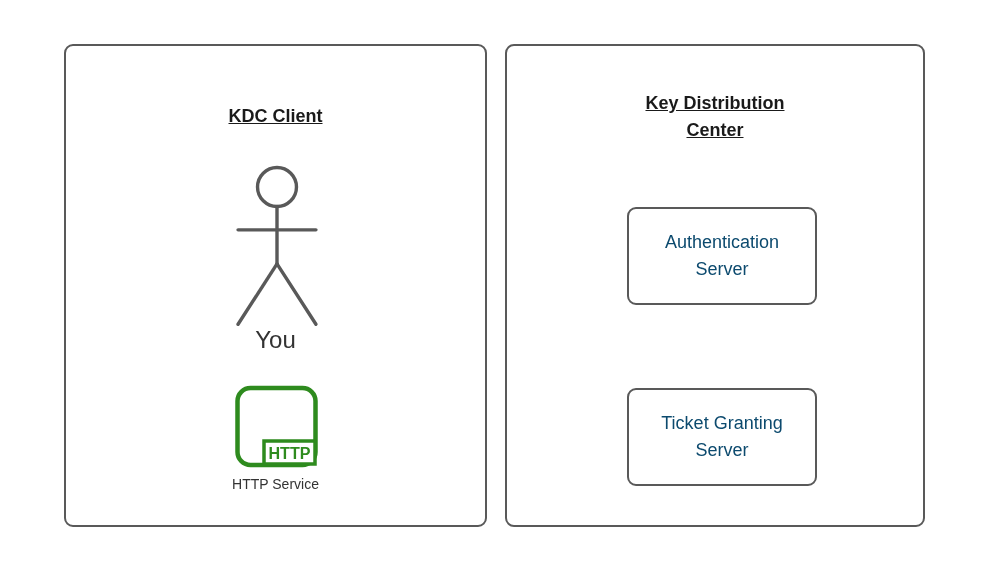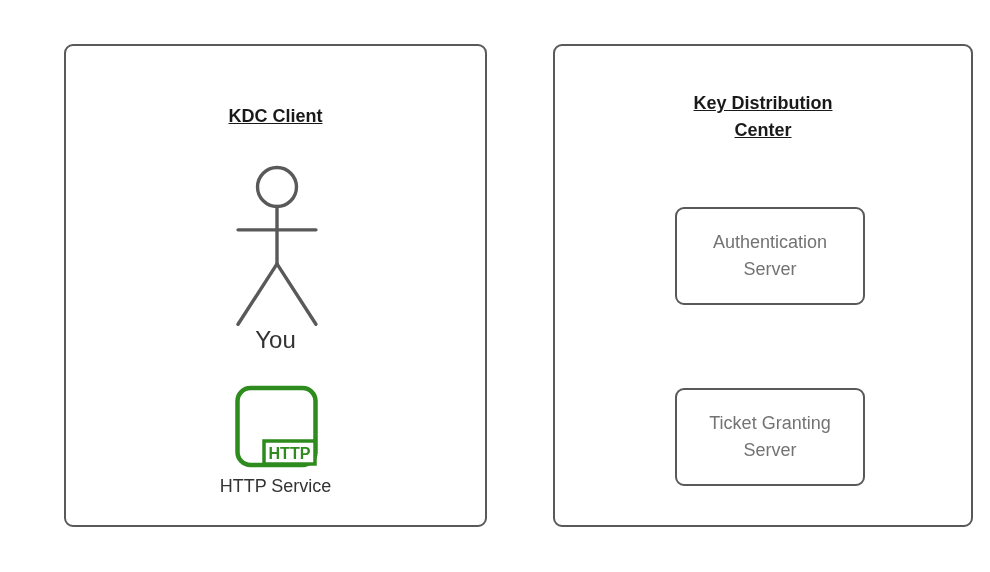--- a/index.html
+++ b/index.html
@@ -16,21 +16,21 @@
     overflow: hidden;
   }
   .panel {
     position: absolute;
     border: 2px solid #595959;
     border-radius: 9px;
     background: #ffffff;
     box-sizing: border-box;
   }
   .panel-left  { left: 64px;  top: 44px; width: 423px; height: 483px; }
-  .panel-right { left: 505px; top: 44px; width: 420px; height: 483px; margin-left: 48px; }
+  .panel-right { left: 505px; top: 44px; width: 420px; height: 483px; }
 
   .panel-title {
     position: absolute;
     left: 0;
     width: 100%;
     text-align: center;
     font-size: 18px;
     line-height: 27px;
     font-weight: bold;
     color: #1a1a1a;
@@ -65,40 +65,40 @@
     top: 336px;   
     width: 90px;
     height: 90px;
   }
   .service-label {
     position: absolute;
     left: 0;
     top: 430px;   
     width: 100%;
     text-align: center;
-    font-size: 18px;
+    font-size: 14px;
     color: #333333;
   }
 
   .server-box {
     position: absolute;
     left: 120px;  
     width: 190px;
     height: 98px;
     border: 2px solid #595959;
     border-radius: 9px;
     background: #ffffff;
     box-sizing: border-box;
     display: flex;
     align-items: center;
     justify-content: center;
     text-align: center;
     font-size: 18px;
     line-height: 27px;
-    color: #737373;
+    color: #0c4a6e;
     padding: 0 32px;
   }
   .server-box-0 { top: 161px; }  
   .server-box-1 { top: 342px; align-items: center; }  
 </style>
 </head>
 <body>
 
 <div class="canvas">
 

